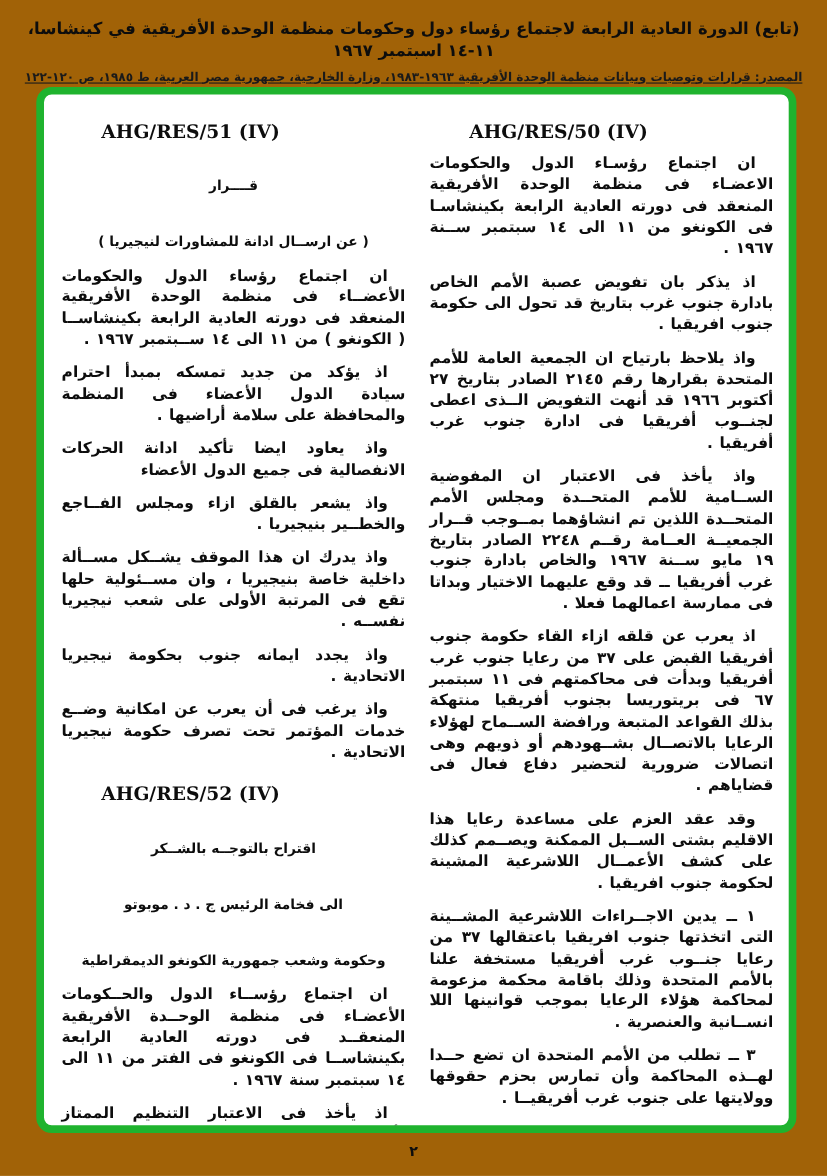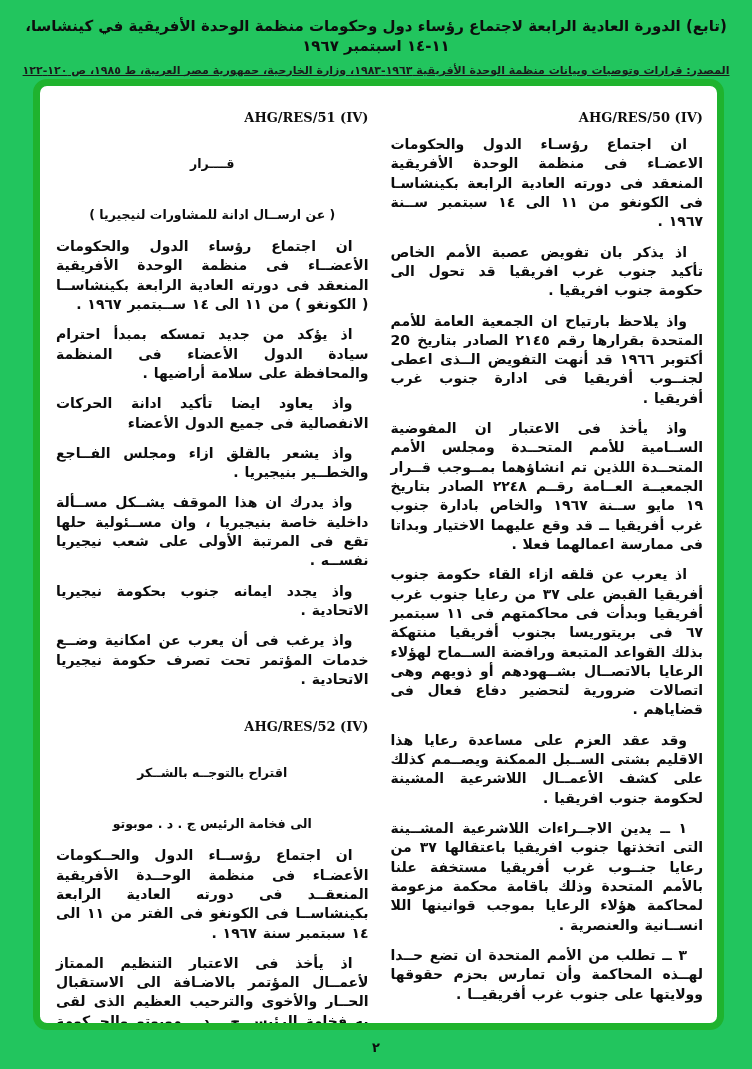--- a/index.html
+++ b/index.html
@@ -10,21 +10,21 @@
     height: 1069px;
     font-family: "DejaVu Sans", sans-serif;
     color: #0d0d0d;
     position: relative;
     overflow: hidden;
   }
   .page {
     position: relative;
     width: 752px;
     height: 1069px;
-    background: #22c55e;
+    background: #a16207;
   }
   
   .top-header {
     position: absolute;
     top: 16px;
     left: 0;
     width: 100%;
     text-align: center;
     direction: rtl;
   }
@@ -63,24 +63,24 @@
     box-sizing: border-box;
     height: 100%;
   }
   .col {
     flex: 1 1 0;
     min-width: 0;
   }
   
   .ref {
     direction: ltr;
-    text-align: right;
+    text-align: left;
     font-family: "DejaVu Serif", serif;
     font-weight: bold;
-    font-size: 13px;
+    font-size: 17px;
     padding-left: 36px;
     margin: 6px 0 10px 0;
     white-space: nowrap;
   }
   .res-title {
     text-align: center;
     font-weight: bold;
     font-size: 12.5px;
     line-height: 2.0;
     margin-bottom: 10px;
@@ -89,21 +89,21 @@
   .body-text p {
     direction: rtl;
     text-align: justify;
     font-size: 14px;
     font-weight: bold;
     line-height: 1.38;
     margin: 0 0 11px 0;
     text-indent: 16px;
     word-spacing: 1px;
   }
-  .ref-second { margin-top: 30px; }
+  .ref-second { margin-top: 18px; }
   
   .page-number {
     position: absolute;
     bottom: 14px;
     left: 0;
     width: 100%;
     text-align: center;
     font-size: 13px;
     font-weight: bold;
   }
@@ -118,22 +118,22 @@
     <div class="line2">المصدر: قرارات وتوصيات وبيانات منظمة الوحدة الأفريقية ١٩٦٣-١٩٨٣، وزارة الخارجية، جمهورية مصر العربية، ط ١٩٨٥، ص ١٢٠-١٢٢</div>
   </div>
 
   <div class="frame">
     <div class="columns">
 
       <div class="col">
         <div class="ref">AHG/RES/50 (IV)</div>
         <div class="body-text">
           <p>ان اجتماع رؤسـاء الدول والحكومات الاعضـاء فى منظمة الوحدة الأفريقية المنعقد فى دورته العادية الرابعة بكينشاسـا فى الكونغو من ١١ الى ١٤ سبتمبر ســنة ١٩٦٧ .</p>
-          <p>اذ يذكر بان تفويض عصبة الأمم الخاص تأكيد جنوب غرب افريقيا قد تحول الى حكومة جنوب افريقيا .</p>
-          <p>واذ يلاحظ بارتياح ان الجمعية العامة للأمم المتحدة بقرارها رقم ٢١٤٥ الصادر بتاريخ 20 أكتوبر ١٩٦٦ قد أنهت التفويض الــذى اعطى لجنــوب أفريقيا فى ادارة جنوب غرب أفريقيا .</p>
+          <p>اذ يذكر بان تفويض عصبة الأمم الخاص بادارة جنوب غرب بتاريخ قد تحول الى حكومة جنوب افريقيا .</p>
+          <p>واذ يلاحظ بارتياح ان الجمعية العامة للأمم المتحدة بقرارها رقم ٢١٤٥ الصادر بتاريخ ٢٧ أكتوبر ١٩٦٦ قد أنهت التفويض الــذى اعطى لجنــوب أفريقيا فى ادارة جنوب غرب أفريقيا .</p>
           <p>واذ يأخذ فى الاعتبار ان المفوضية الســامية للأمم المتحــدة ومجلس الأمم المتحــدة اللذين تم انشاؤهما بمــوجب قــرار الجمعيــة العــامة رقــم ٢٢٤٨ الصادر بتاريخ ١٩ مايو ســنة ١٩٦٧ والخاص بادارة جنوب غرب أفريقيا ــ قد وقع عليهما الاختيار وبداتا فى ممارسة اعمالهما فعلا .</p>
           <p>اذ يعرب عن قلقه ازاء القاء حكومة جنوب أفريقيا القبض على ٣٧ من رعايا جنوب غرب أفريقيا وبدأت فى محاكمتهم فى ١١ سبتمبر ٦٧ فى بريتوريسا بجنوب أفريقيا منتهكة بذلك القواعد المتبعة ورافضة الســماح لهؤلاء الرعايا بالاتصــال بشــهودهم أو ذويهم وهى اتصالات ضرورية لتحضير دفاع فعال فى قضاياهم .</p>
           <p>وقد عقد العزم على مساعدة رعايا هذا الاقليم بشتى الســبل الممكنة ويصــمم كذلك على كشف الأعمــال اللاشرعية المشينة لحكومة جنوب افريقيا .</p>
           <p>١ ــ يدين الاجــراءات اللاشرعية المشــينة التى اتخذتها جنوب افريقيا باعتقالها ٣٧ من رعايا جنــوب غرب أفريقيا مستخفة علنا بالأمم المتحدة وذلك باقامة محكمة مزعومة لمحاكمة هؤلاء الرعايا بموجب قوانينها اللا انســانية والعنصرية .</p>
           <p>٣ ــ تطلب من الأمم المتحدة ان تضع حــدا لهــذه المحاكمة وأن تمارس بحزم حقوقها وولايتها على جنوب غرب أفريقيــا .</p>
         </div>
       </div>
 
       <div class="col">
         <div class="ref">AHG/RES/51 (IV)</div>
@@ -148,20 +148,21 @@
           <p>واذ يشعر بالقلق ازاء ومجلس الفــاجع والخطــير بنيجيريا .</p>
           <p>واذ يدرك ان هذا الموقف يشــكل مســألة داخلية خاصة بنيجيريا ، وان مســئولية حلها تقع فى المرتبة الأولى على شعب نيجيريا نفســه .</p>
           <p>واذ يجدد ايمانه جنوب بحكومة نيجيريا الاتحادية .</p>
           <p>واذ يرغب فى أن يعرب عن امكانية وضــع خدمات المؤتمر تحت تصرف حكومة نيجيريا الاتحادية .</p>
         </div>
 
         <div class="ref ref-second">AHG/RES/52 (IV)</div>
         <div class="res-title">
           <div>اقتراح بالتوجــه بالشــكر</div>
           <div>الى فخامة الرئيس ج . د . موبوتو</div>
+          <div>وحكومة وشعب جمهورية الكونغو الديمقراطية</div>
         </div>
         <div class="body-text">
           <p>ان اجتماع رؤســاء الدول والحــكومات الأعضـاء فى منظمة الوحــدة الأفريقية المنعقــد فى دورته العادية الرابعة بكينشاســا فى الكونغو فى الفتر من ١١ الى ١٤ سبتمبر سنة ١٩٦٧ .</p>
           <p>اذ يأخذ فى الاعتبار التنظيم الممتاز لأعمــال المؤتمر بالاضـافة الى الاستقبال الحــار والأخوى والترحيب العظيم الذى لقى به فخامة الرئيس ج . د . موبوتو والحــكومة والشــعب الــكنغولى رؤســاء الدول والحكومات والوفود المصاحبة لهم .</p>
         </div>
       </div>
 
     </div>
   </div>
 

